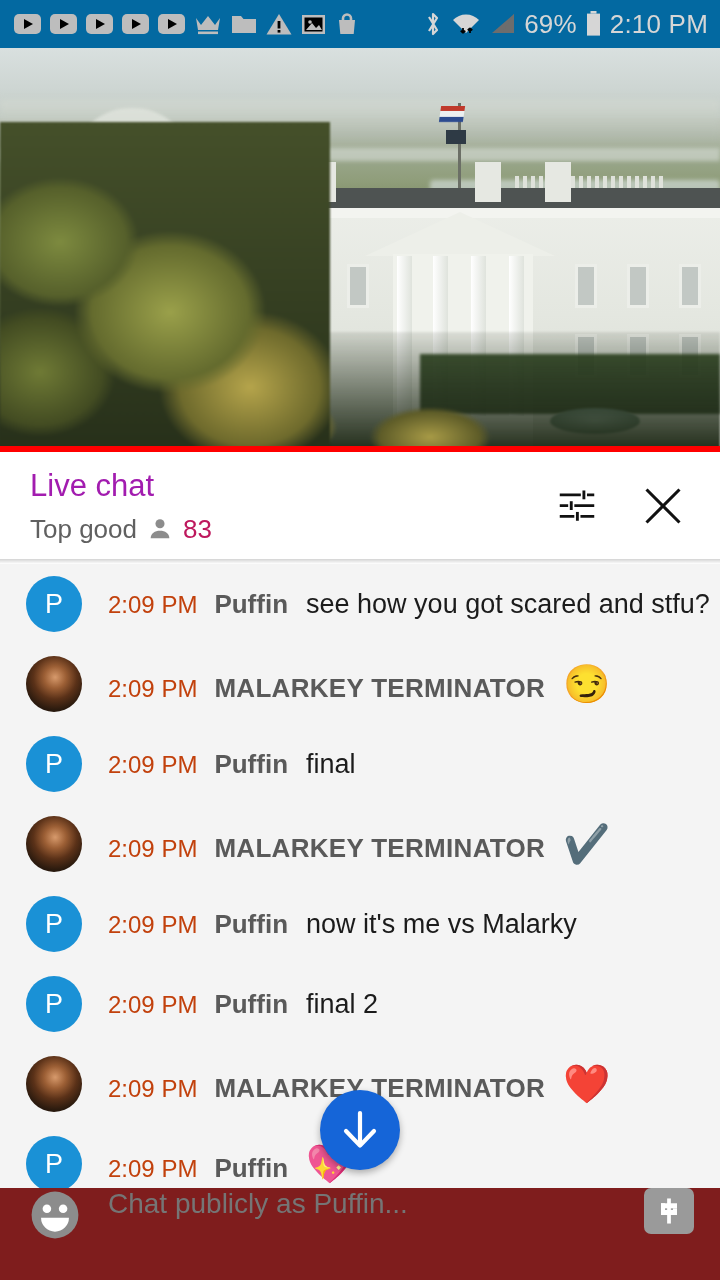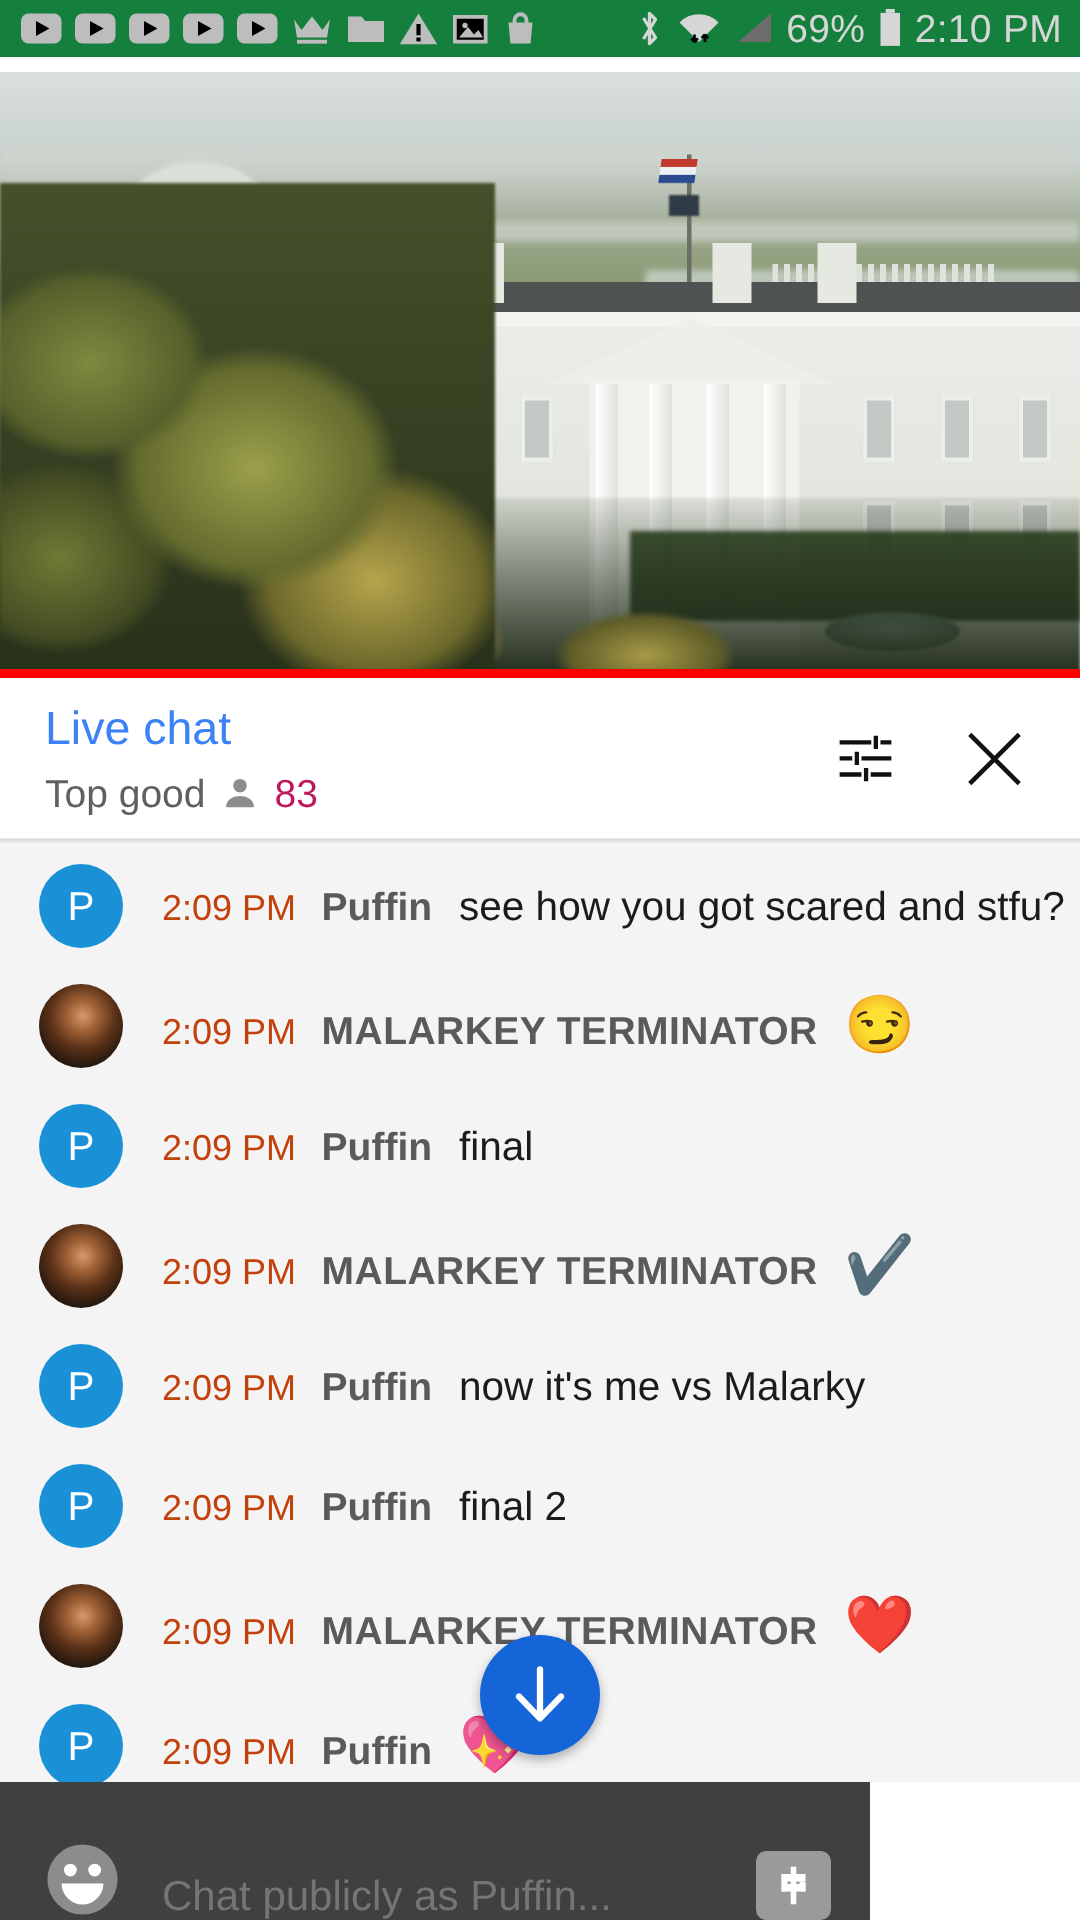--- a/index.html
+++ b/index.html
@@ -5,22 +5,22 @@
   * { margin:0; padding:0; box-sizing:border-box; }
   html, body {
     width:720px; height:1280px;
     font-family:"Liberation Sans", sans-serif;
     background:#ffffff; overflow:hidden;
   }
   .screen { position:relative; width:720px; height:1280px; overflow:hidden; background:#fff; }
 
   
   .statusbar{
-    position:absolute; top:0; left:0; width:720px; height:38px;
-    background:#15803d; display:flex; align-items:center;
+    position:absolute; top:0; left:0; width:720px; height:48px;
+    background:#0369a1; display:flex; align-items:center;
     padding:0 12px 0 14px;
     justify-content:center;
   }
   .sb-left{ display:flex; align-items:center; gap:9px; flex:1; }
   .sb-right{ display:flex; align-items:center; gap:8px; }
   .sb-icon{ display:block; }
   .sb-text{ color:#d6d6d6; font-size:26px; letter-spacing:.2px; line-height:1; font-weight:400;}
   .yt-badge{ width:27px; height:20px; background:#bdbdbd; border-radius:5px;
              display:flex; align-items:center; justify-content:center; }
   .yt-tri{ width:0;height:0;border-left:9px solid #000;border-top:5px solid transparent;border-bottom:5px solid transparent; margin-left:2px;}
@@ -93,21 +93,21 @@
   .fountain{ position:absolute; bottom:18px; right:80px; width:90px; height:26px;
         background:radial-gradient(ellipse at center,#9fb8ad,#4e6a5c); border-radius:50%; filter:blur(1px);}
   .progressbar{ position:absolute; bottom:0; left:0; width:720px; height:6px; background:#ff0000; }
 
   
   .chat-header{
     position:absolute; top:452px; left:0; width:720px; height:108px;
     background:#fff; display:flex; align-items:center; padding:0 28px 0 30px;
   }
   .ch-titles{ flex:1; }
-  .ch-title{ font-size:31px; color:#3b82f6; line-height:1.2; font-weight:400; }
+  .ch-title{ font-size:31px; color:#a21caf; line-height:1.2; font-weight:400; }
   .ch-sub{ display:flex; align-items:center; gap:10px; margin-top:9px; }
   .ch-subtext{ font-size:26px; color:#606060; }
   .ch-count{ font-size:26px; color:#be185d; }
   .ch-actions{ display:flex; align-items:center; gap:40px; padding-right:6px; }
   .divider-shadow{
     position:absolute; top:559px; left:0; width:720px; height:5px;
     background:linear-gradient(to bottom, rgba(0,0,0,.17), rgba(0,0,0,0));
   }
 
   
@@ -136,22 +136,22 @@
 
   
   .fab{
     position:absolute; left:320px; top:1090px; width:80px; height:80px;
     border-radius:50%; background:#1565d8; display:flex; align-items:center; justify-content:center;
     box-shadow:0 3px 7px rgba(0,0,0,.3);
   }
 
   
   .input-bar{
-    position:absolute; bottom:0; left:0; width:580px; height:92px;
-    background:#404040; display:flex; align-items:flex-end; padding:0 26px 0 28px;
+    position:absolute; bottom:0; left:0; width:720px; height:92px;
+    background:#7f1d1d; display:flex; align-items:flex-start; padding:0 26px 0 28px;
   }
   .emoji-btn{ width:54px; height:54px; flex:0 0 54px; }
   .chat-input{
     flex:1; margin-left:26px; font-size:28px; color:#9a9a9a;
     background:transparent; border:none; outline:none;
     font-family:"Liberation Sans", sans-serif;
   }
   .superchat{
     width:50px; height:46px; border-radius:7px; background:#9a9a9a;
     display:flex; align-items:center; justify-content:center; flex:0 0 50px;

